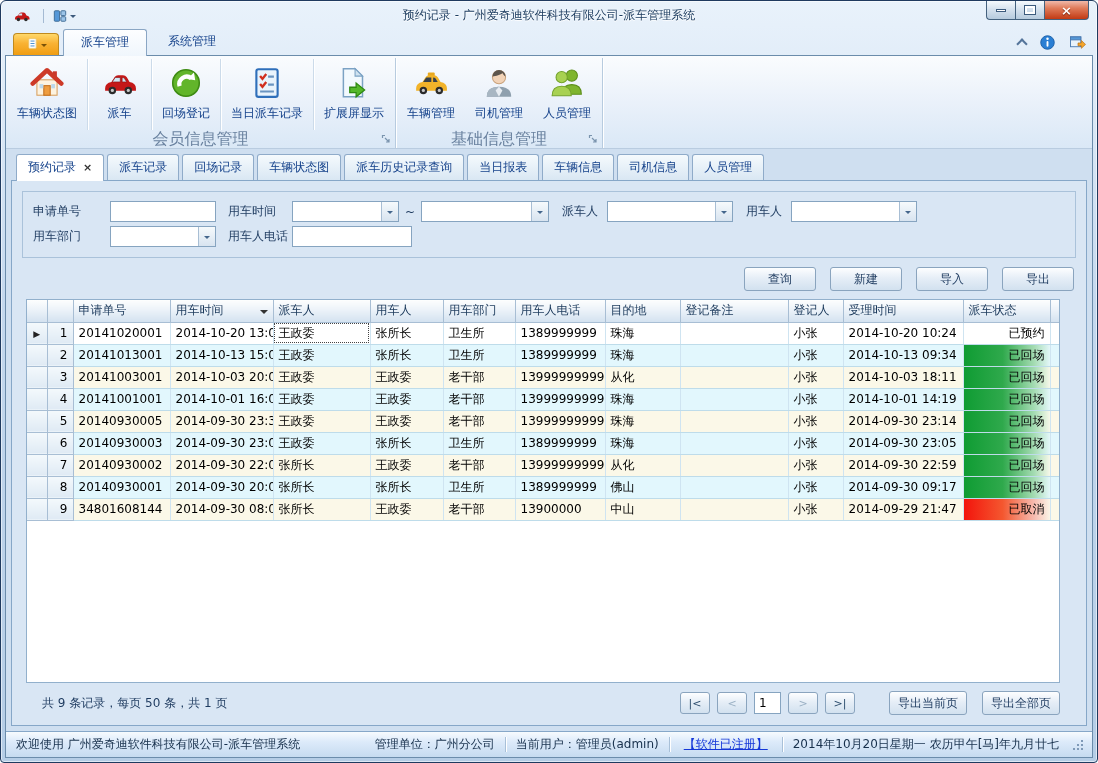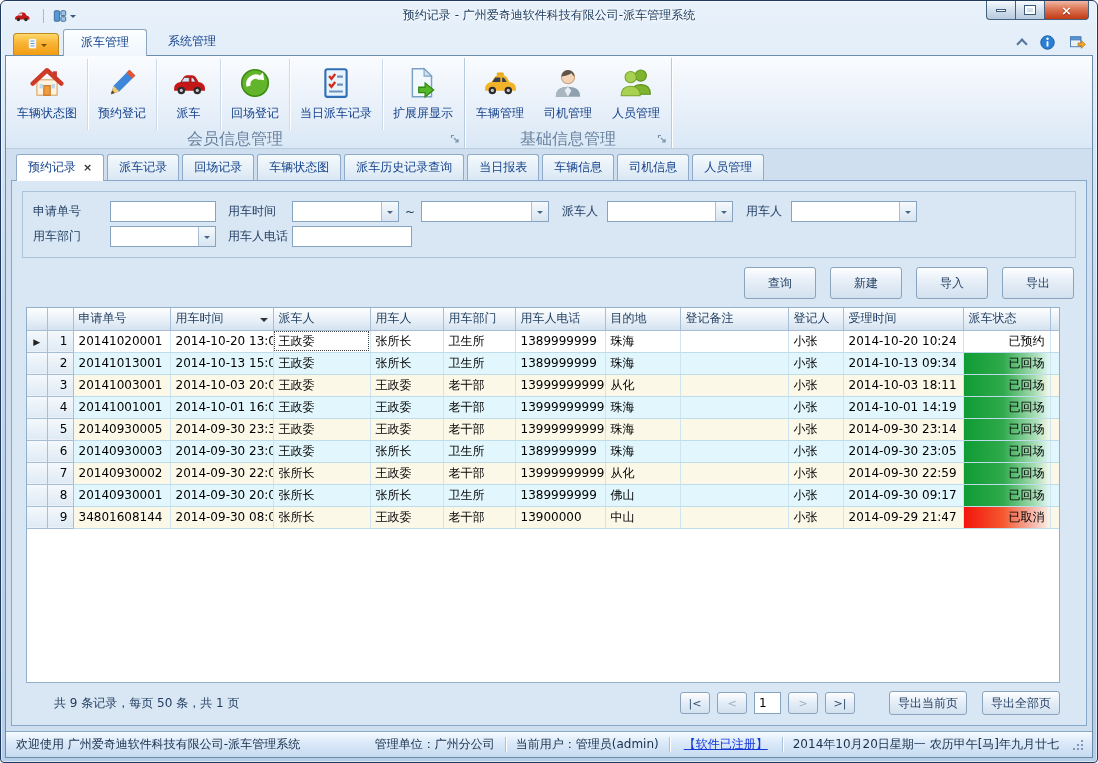--- a/index.html
+++ b/index.html
@@ -66,21 +66,21 @@
   .lb2{width:64px;margin-left:12px;}
   .lbm{margin:0 9px 0 13px;}
   .tilde{margin:0 6px;color:#1d3a5f;}
   .tinput{height:21px;border:1px solid #86a4c0;background:#fff;padding:0 3px;font:inherit;}
   .w106{width:106px;}.w107{width:107px;}.w120{width:120px;}.w126{width:126px;}.w128{width:128px;}
   .combo{height:21px;background:#fff;border:1px solid #86a4c0;display:flex;}
   .cfield{flex:1;}
   .carrow{width:17px;border-left:1px solid #a8bed4;background:linear-gradient(#f6fafc,#d8e4f0);display:flex;align-items:center;justify-content:center;}
   .carrow i{width:0;height:0;border:3.5px solid transparent;border-top-color:#44668c;margin-top:4px;}
   .btnrow{display:flex;justify-content:flex-end;gap:14px;padding:9px 2px 8px;}
-  .btn{width:72px;height:32px;border:1px solid #8aa4be;border-radius:3px;color:#1d3a5f;
+  .btn{width:72px;height:24px;border:1px solid #8aa4be;border-radius:3px;color:#1d3a5f;
     background:linear-gradient(#fdfeff,#e6eef7 45%,#d2e1ef);display:flex;align-items:center;justify-content:center;cursor:default;}
   
   .grid-box{flex:1;margin:0 16px 0 4px;border:1px solid #92b0cc;background:#fff;overflow:hidden;min-height:0;}
   table{border-collapse:collapse;table-layout:fixed;width:1036px;}
   th{height:22px;background:linear-gradient(#fdfefe,#eaf1f8 50%,#d4e2f0);border:1px solid #a8bed4;border-top:none;
     color:#1c3a5c;font-weight:normal;text-align:left;padding:0 5px;overflow:hidden;white-space:nowrap;}
   th:first-child{border-left:none;}
   td{height:21px;border-right:1px solid #cfe4f1;border-bottom:1px solid #bedcea;padding:0 5px;overflow:hidden;white-space:nowrap;color:#000;}
   td.ind,td.num{background:linear-gradient(#f4f9fc,#dfeaf4);border-right:1px solid #a8bed4;border-bottom:1px solid #a8bed4;}
   td.num{text-align:right;}
@@ -90,21 +90,21 @@
   tr.cream td.data, tr.cream td.filler{background:#fbf8e8;}
   tr.selected td.data, tr.selected td.filler{background:#ffffff;}
   td.focused{outline:1px dotted #444;outline-offset:-2px;background:#fff;}
   td.status{padding:0;}
   .sbar{height:21px;display:flex;align-items:center;justify-content:flex-end;padding:0 5px;text-align:center;}
   .sbar.returned{background:linear-gradient(90deg,#0f9c33 0%,#2fa94c 45%,#a6dcb4 82%,rgba(232,247,238,0.25) 100%);}
   .sbar.cancelled{background:linear-gradient(90deg,#f3140c 0%,#f4572f 45%,#f6bcb1 82%,rgba(251,233,228,0.25) 100%);}
   .hsort{float:right;margin-top:8px;width:0;height:0;border:4px solid transparent;border-top-color:#333;}
   
   .gfooter{height:38px;display:flex;align-items:center;padding:6px 16px 4px 4px;}
-  .summary{color:#1d3a5f;margin-left:28px;}
+  .summary{color:#1d3a5f;margin-left:16px;}
   .pager{margin-left:auto;display:flex;align-items:center;gap:7px;}
   .pbtn{width:30px;height:22px;border:1px solid #8aa4be;border-radius:3px;color:#2c4d6e;font-size:11px;
     background:linear-gradient(#fdfeff,#e6eef7 45%,#d2e1ef);display:flex;align-items:center;justify-content:center;}
   .pbtn.dim{color:#9ab0c4;}
   .pageinput{width:27px;height:22px;border:1px solid #86a4c0;padding:0 4px;font:inherit;}
   .xbtn{width:78px;height:24px;margin-left:8px;border:1px solid #8aa4be;border-radius:3px;color:#1d3a5f;
     background:linear-gradient(#fdfeff,#e6eef7 45%,#d2e1ef);display:flex;align-items:center;justify-content:center;}
   .pager .gap{width:12px;}
   
   .statusbar{height:26px;border-top:1px solid #86a7c8;background:linear-gradient(#f7fbfe,#dceafa 40%,#c6dbf0);
@@ -199,31 +199,20 @@
                 <svg viewBox="0 0 32 32">
                   <rect x="6.5" y="13" width="19" height="14.5" fill="#fdf3e0" stroke="#d8a05f"></rect>
                   <rect x="21.5" y="5" width="3.8" height="7" fill="#c8372b"></rect>
                   <path d="M2.5 16.5L16 4l13.5 12.5" fill="none" stroke="#cd3a28" stroke-width="4.2" stroke-linejoin="round" stroke-linecap="round"></path>
                   <rect x="13" y="18.5" width="6" height="9" fill="#ef9d3f" stroke="#c4701d"></rect>
                   <rect x="9" y="17" width="3.5" height="4" fill="#bcd8ea"></rect>
                   <rect x="20" y="17" width="3.5" height="4" fill="#bcd8ea"></rect>
                 </svg>
               </span>
               <span>车辆状态图</span>
-            </div>
-            <div class="rbtn">
-              <span class="ricon">
-                <svg viewBox="0 0 32 32">
-                  <path d="M5.5 26.5l2.6-8L23 3.5l5.5 5.5-15 15z" fill="#3d86d8"></path>
-                  <path d="M23 3.5l5.5 5.5-2.8 2.8-5.5-5.5z" fill="#e4552f"></path>
-                  <path d="M5.5 26.5l2.6-8 5.4 5.4z" fill="#f3c76a"></path>
-                  <path d="M5.5 26.5l1.2-3.7 2.5 2.5z" fill="#53422a"></path>
-                </svg>
-              </span>
-              <span>预约登记</span>
             </div>
             <div class="rbtn">
               <span class="ricon">
                 <svg viewBox="0 0 32 32">
                   <path d="M2 21q0-5 6-6l3-4.6q1.2-1.6 3.2-1.6h4.6q2.2 0 3.6 1.8l2.6 4.4q6 1 6 6v2.2H2z" fill="#c41818"></path>
                   <path d="M11.5 10.8h4.8v4.2H8.6z" fill="#cfe8f5" stroke="#8a1010" stroke-width=".6"></path>
                   <path d="M18 10.8q1.6 0 2.5 1.3l1.8 2.9H18z" fill="#cfe8f5" stroke="#8a1010" stroke-width=".6"></path>
                   <circle cx="8.8" cy="23" r="3.5" fill="#2b2b2b"></circle>
                   <circle cx="8.8" cy="23" r="1.5" fill="#c8c8c8"></circle>
                   <circle cx="23.8" cy="23" r="3.5" fill="#2b2b2b"></circle>

